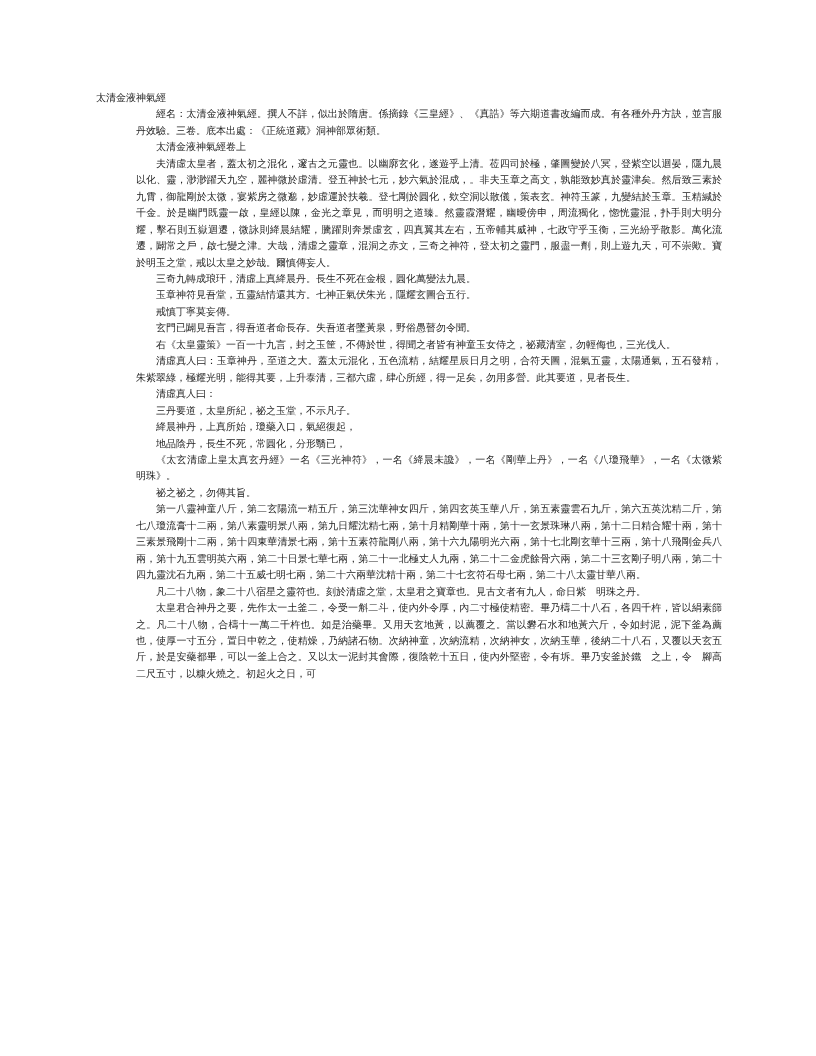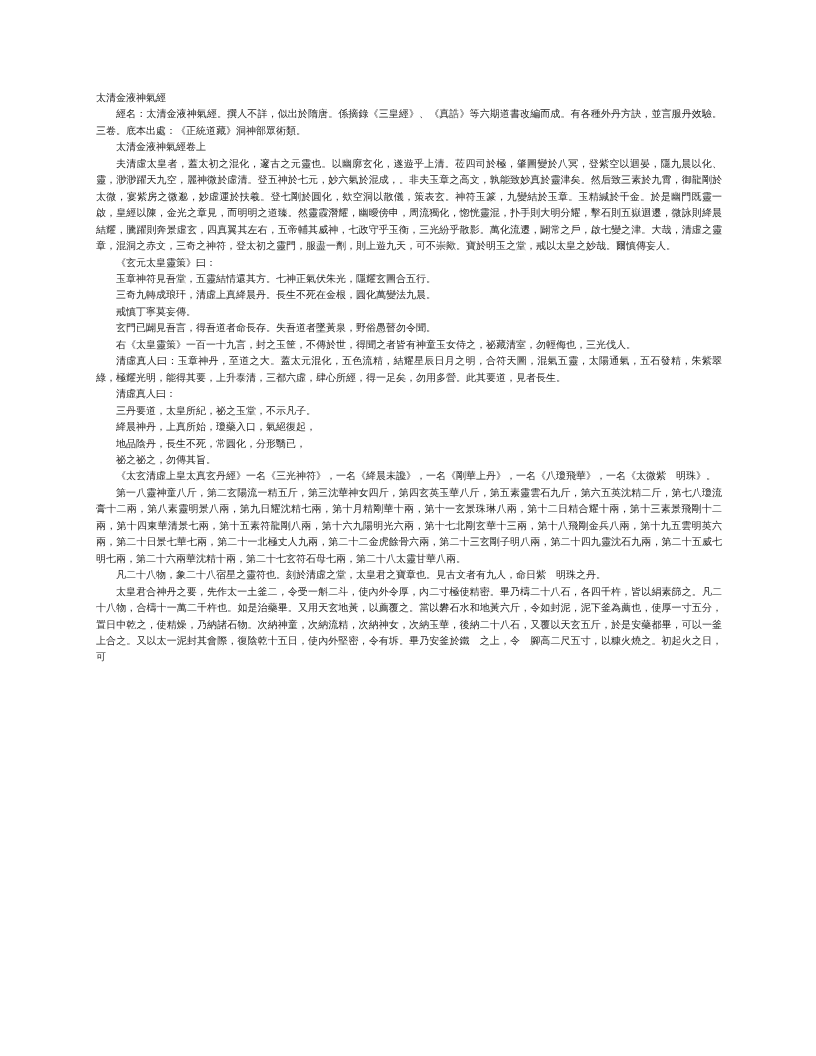--- a/index.html
+++ b/index.html
@@ -26,41 +26,41 @@
     padding: 0;
     font-size: 10px;
     line-height: 16.45px;
     text-align: justify;
     text-justify: inter-character;
     word-break: break-all;
     overflow-wrap: break-word;
   }
   .doc-body p.indent {
     text-indent: 2em;
+    margin-left: 40px;
   }
 </style>
 </head>
 <body>
 
 <div class="page">
   <div class="doc-body">
       <p>太清金液神氣經</p>
       <p class="indent">經名：太清金液神氣經。撰人不詳，似出於隋唐。係摘錄《三皇經》、《真誥》等六期道書改編而成。有各種外丹方訣，並言服丹效驗。三卷。底本出處：《正統道藏》洞神部眾術類。</p>
       <p class="indent">太清金液神氣經卷上</p>
       <p class="indent">夫清虛太皇者，蓋太初之混化，邃古之元靈也。以幽廓玄化，遂遊乎上清。莅四司於極，肇圖變於八冥，登紫空以迴晏，隱九晨以化、靈，渺渺躍天九空，麗神微於虛清。登五神於七元，妙六氣於混成，。非夫玉章之高文，孰能致妙真於靈津矣。然后致三素於九霄，御龍剛於太微，宴紫房之微邈，妙虛運於扶羲。登七剛於圓化，欸空洞以散儀，策表玄。神符玉篆，九變結於玉章。玉精緘於千金。於是幽門既靈一啟，皇經以陳，金光之章見，而明明之道臻。然靈霞潛耀，幽曖傍申，周流獨化，惚恍靈混，扑手則大明分耀，擊石則五嶽迴遷，微詠則絳晨結耀，騰躍則奔景虛玄，四真翼其左右，五帝輔其威神，七政守乎玉衡，三光紛乎散影。萬化流遷，闢常之戶，啟七變之津。大哉，清虛之靈章，混洞之赤文，三奇之神符，登太初之靈門，服盡一劑，則上遊九天，可不崇歟。寶於明玉之堂，戒以太皇之妙哉。爾慎傳妄人。</p>
-      <p class="indent">《玄元太皇靈策》曰：</p>
+      <p class="indent">三奇九轉成琅玕，清虛上真絳晨丹。長生不死在金根，圓化萬變法九晨。</p>
       <p class="indent">玉章神符見吾堂，五靈結情還其方。七神正氣伏朱光，隱耀玄圖合五行。</p>
-      <p class="indent">三奇九轉成琅玕，清虛上真絳晨丹。長生不死在金根，圓化萬變法九晨。</p>
       <p class="indent">戒慎丁寧莫妄傳。</p>
       <p class="indent">玄門已闢見吾言，得吾道者命長存。失吾道者墜黃泉，野俗愚瞽勿令聞。</p>
       <p class="indent">右《太皇靈策》一百一十九言，封之玉筐，不傳於世，得聞之者皆有神童玉女侍之，祕藏清室，勿輕侮也，三光伐人。</p>
       <p class="indent">清虛真人曰：玉章神丹，至道之大。蓋太元混化，五色流精，結耀星辰日月之明，合符天圖，混氣五靈，太陽通氣，五石發精，朱紫翠綠，極耀光明，能得其要，上升泰清，三都六虛，肆心所經，得一足矣，勿用多營。此其要道，見者長生。</p>
       <p class="indent">清虛真人曰：</p>
       <p class="indent">三丹要道，太皇所紀，祕之玉堂，不示凡子。</p>
       <p class="indent">絳晨神丹，上真所始，瓊藥入口，氣絕復起，</p>
       <p class="indent">地品陰丹，長生不死，常圓化，分形翳已，</p>
+      <p class="indent">《太玄清虛上皇太真玄丹經》一名《三光神符》，一名《絳晨未讒》，一名《剛華上丹》，一名《八瓊飛華》，一名《太微紫　明珠》。</p>
       <p class="indent">祕之祕之，勿傳其旨。</p>
-      <p class="indent">《太玄清虛上皇太真玄丹經》一名《三光神符》，一名《絳晨未讒》，一名《剛華上丹》，一名《八瓊飛華》，一名《太微紫　明珠》。</p>
       <p class="indent">第一八靈神童八斤，第二玄陽流一精五斤，第三沈華神女四斤，第四玄英玉華八斤，第五素靈雲石九斤，第六五英沈精二斤，第七八瓊流膏十二兩，第八素靈明景八兩，第九日耀沈精七兩，第十月精剛華十兩，第十一玄景珠琳八兩，第十二日精合耀十兩，第十三素景飛剛十二兩，第十四東華清景七兩，第十五素符龍剛八兩，第十六九陽明光六兩，第十七北剛玄華十三兩，第十八飛剛金兵八兩，第十九五雲明英六兩，第二十日景七華七兩，第二十一北極丈人九兩，第二十二金虎餘骨六兩，第二十三玄剛子明八兩，第二十四九靈沈石九兩，第二十五威七明七兩，第二十六兩華沈精十兩，第二十七玄符石母七兩，第二十八太靈甘華八兩。</p>
       <p class="indent">凡二十八物，象二十八宿星之靈符也。刻於清虛之堂，太皇君之寶章也。見古文者有九人，命日紫　明珠之丹。</p>
       <p class="indent">太皇君合神丹之要，先作太一土釜二，令受一斛二斗，使內外令厚，內二寸極使精密。畢乃檮二十八石，各四千杵，皆以絹素篩之。凡二十八物，合檮十一萬二千杵也。如是治藥畢。又用天玄地黃，以薦覆之。當以礬石水和地黃六斤，令如封泥，泥下釜為薦也，使厚一寸五分，置日中乾之，使精燥，乃納諸石物。次納神童，次納流精，次納神女，次納玉華，後納二十八石，又覆以天玄五斤，於是安藥都畢，可以一釜上合之。又以太一泥封其會際，復陰乾十五日，使內外堅密，令有坼。畢乃安釜於鐵　之上，令　腳高二尺五寸，以糠火燒之。初起火之日，可</p>
     </div>
 </div>
 
 </body></html>

